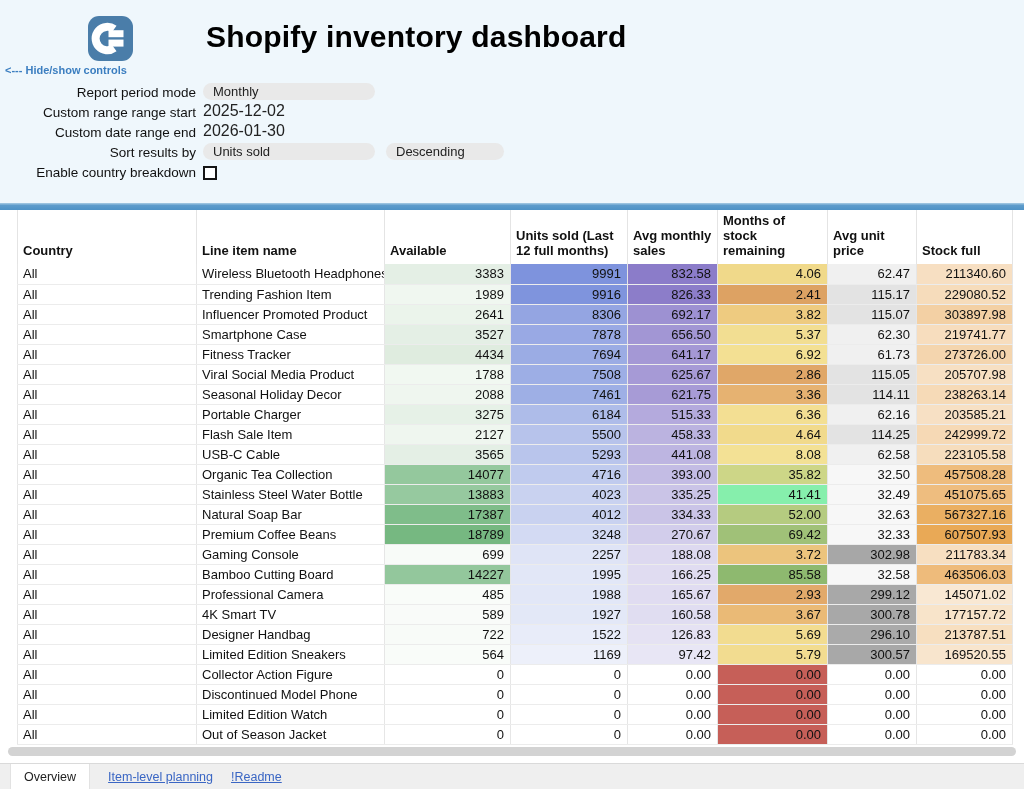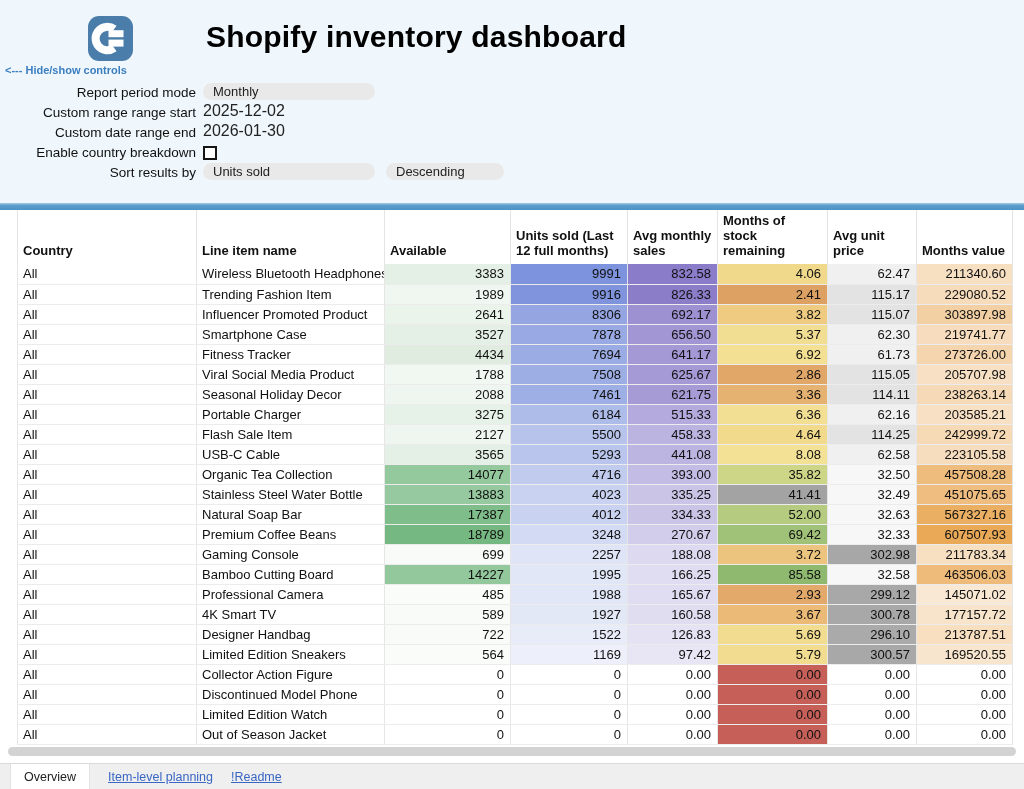--- a/index.html
+++ b/index.html
@@ -115,31 +115,31 @@
       </div>
 
       <div class="frow">
         <div class="flabel">Custom date range end</div>
         <div class="fctrl">
           <div class="plain-value">2026-01-30</div>
         </div>
       </div>
 
       <div class="frow">
-        <div class="flabel">Enable country breakdown</div>
-        <div class="fctrl">
-          <div class="checkbox" role="checkbox" aria-checked="false"></div>
-        </div>
-      </div>
-
-      <div class="frow">
         <div class="flabel">Sort results by</div>
         <div class="fctrl">
           <div class="pill">Units sold</div>
           <div class="pill small">Descending</div>
+        </div>
+      </div>
+
+      <div class="frow">
+        <div class="flabel">Enable country breakdown</div>
+        <div class="fctrl">
+          <div class="checkbox" role="checkbox" aria-checked="false"></div>
         </div>
       </div>
 
     </div>
   </div>
 
   <div class="divider"></div>
 
   <div class="table-zone">
     <table>
@@ -155,21 +155,21 @@
       </colgroup>
       <thead>
           <tr id="thead-row">
             <th>Country</th>
             <th>Line item name</th>
             <th>Available</th>
             <th>Units sold (Last 12 full months)</th>
             <th>Avg monthly sales</th>
             <th>Months of stock remaining</th>
             <th>Avg unit price</th>
-            <th>Months value</th>
+            <th>Stock full</th>
           </tr>
         </thead>
       <tbody id="tbody">
           <tr>
             <td>All</td>
             <td>Wireless Bluetooth Headphones</td>
             <td class="num" style="background: rgb(228, 239, 229);">3383</td>
             <td class="num" style="background: rgb(126, 147, 221);">9991</td>
             <td class="num" style="background: rgb(139, 124, 201);">832.58</td>
             <td class="num" style="background: rgb(240, 217, 138);">4.06</td>
@@ -275,21 +275,21 @@
             <td class="num" style="background: rgb(205, 214, 135);">35.82</td>
             <td class="num" style="background: rgb(247, 247, 247);">32.50</td>
             <td class="num" style="background: rgb(238, 188, 125);">457508.28</td>
           </tr>
           <tr>
             <td>All</td>
             <td>Stainless Steel Water Bottle</td>
             <td class="num" style="background: rgb(150, 201, 159);">13883</td>
             <td class="num" style="background: rgb(201, 210, 240);">4023</td>
             <td class="num" style="background: rgb(202, 196, 231);">335.25</td>
-            <td class="num" style="background: #a3a3a3;">41.41</td>
+            <td class="num" style="background: #86efac;">41.41</td>
             <td class="num" style="background: rgb(247, 247, 247);">32.49</td>
             <td class="num" style="background: rgb(238, 189, 127);">451075.65</td>
           </tr>
           <tr>
             <td>All</td>
             <td>Natural Soap Bar</td>
             <td class="num" style="background: rgb(127, 189, 138);">17387</td>
             <td class="num" style="background: rgb(201, 210, 240);">4012</td>
             <td class="num" style="background: rgb(202, 196, 231);">334.33</td>
             <td class="num" style="background: rgb(181, 203, 128);">52.00</td>

